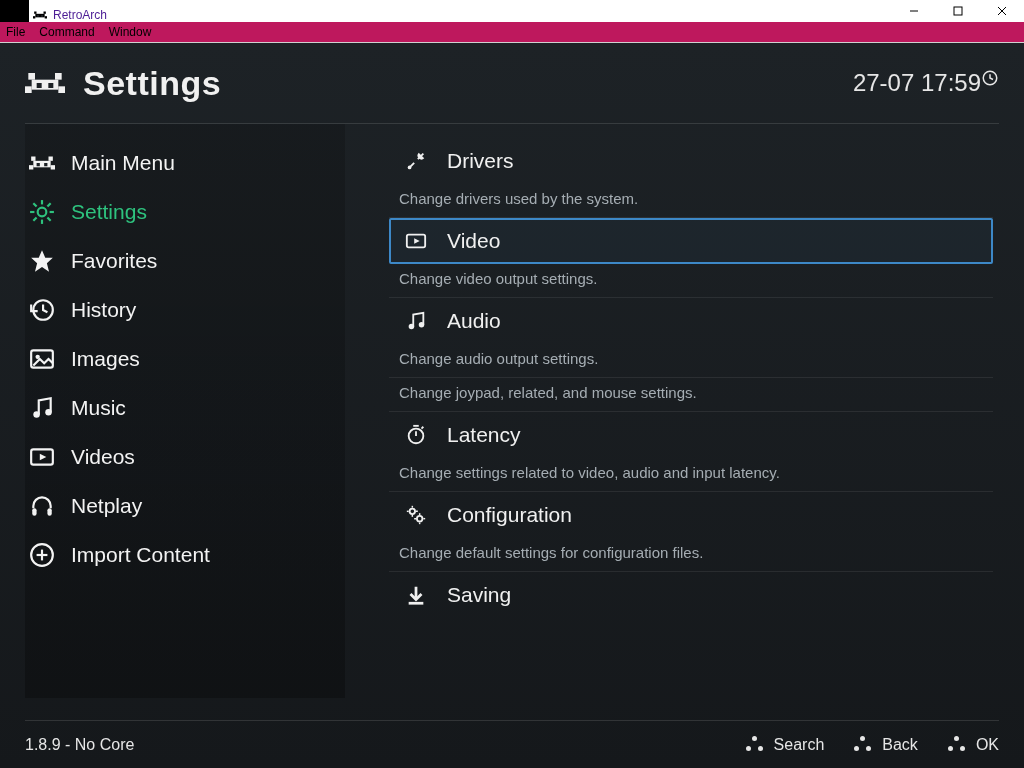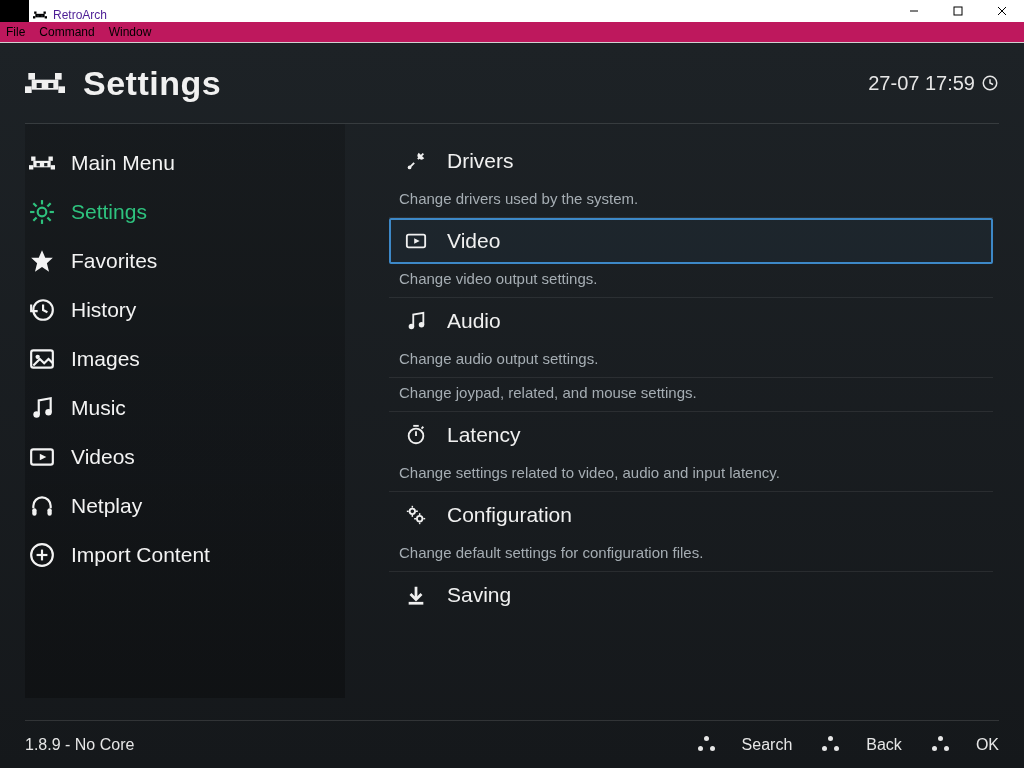--- a/index.html
+++ b/index.html
@@ -47,22 +47,22 @@
   }
 
   
   .app-header {
     position: absolute; top: 0; left: 25px; right: 25px; height: 80px;
     display: flex; align-items: center;
   }
   .app-header .header-icon { width: 40px; height: 40px; margin-right: 18px; display:flex; align-items:center; justify-content:center;}
   .app-header h1 { font-size: 34px; font-weight: 700; letter-spacing: 0.5px; }
   .app-header .clock {
-    margin-left: auto; display: flex; align-items: center; gap: 6px;
-    font-size: 20px; color: #e6e6e6;
+    margin-left: auto; display: flex; align-items: flex-start; 
+    font-size: 24px; color: #e6e6e6;
   }
 
   
   .body-area {
     position: absolute; top: 80px; left: 25px; right: 25px; bottom: 70px;
     display: flex;
     border-top: 1px solid rgba(255,255,255,0.12);
   }
   .sidebar {
     width: 320px; flex: 0 0 320px;
@@ -112,21 +112,21 @@
 
   
   .footer {
     position: absolute; left: 25px; right: 25px; bottom: 0; height: 48px;
     display: flex; align-items: center;
     border-top: 1px solid rgba(255,255,255,0.12);
     font-size: 16px; color: #e6e6e6;
   }
   .footer .version { flex: 0 0 auto; }
   .footer .actions { margin-left: auto; display: flex; gap: 30px; }
-  .footer .action { display: flex; align-items: center; gap: 26px; }
+  .footer .action { display: flex; align-items: center; gap: 10px; }
   .footer .action .dots { width:18px; height:18px; position:relative; }
   .footer .action .dots span{
     position:absolute; width:5px; height:5px; border-radius:50%; background:#e6e6e6;
   }
   .footer .action .dots span:nth-child(1){ left:6px; top:0; }
   .footer .action .dots span:nth-child(2){ left:0;  top:10px; }
   .footer .action .dots span:nth-child(3){ left:12px; top:10px; }
 
   svg { display:block; }
 </style>

